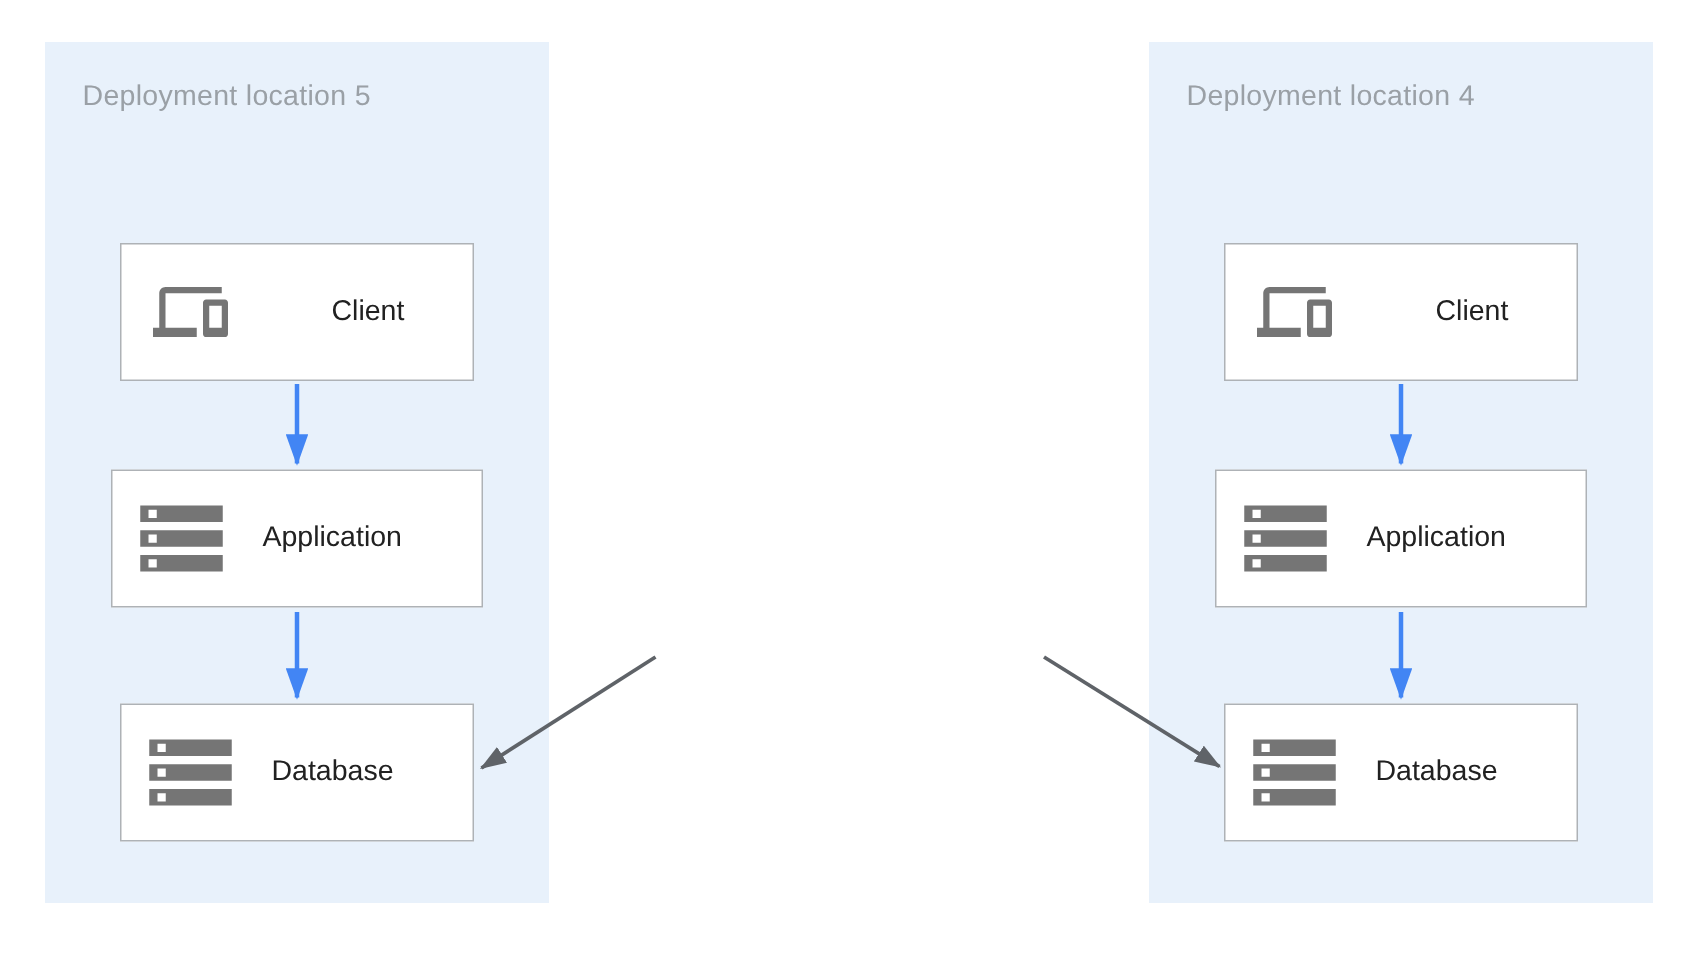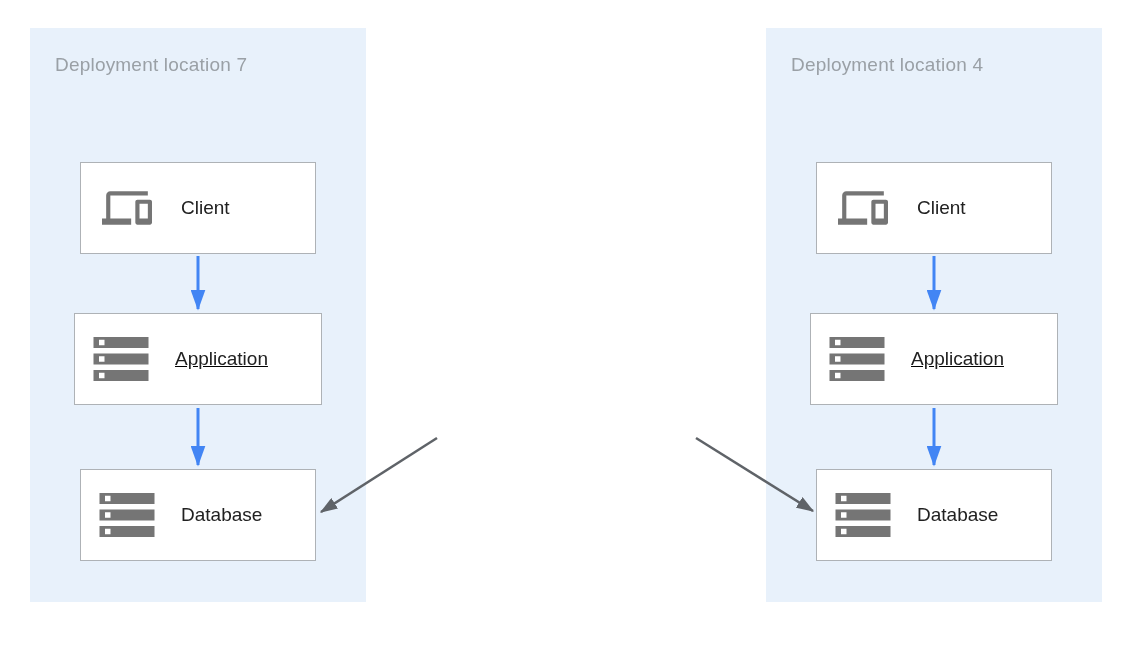--- a/index.html
+++ b/index.html
@@ -38,22 +38,22 @@
     left: 50px;
     width: 236px;
     height: 92px;
     background: #ffffff;
     border: 1px solid var(--box-border, #aeb2b6);
     box-sizing: border-box;
     display: flex;
     align-items: center;
     padding-left: 13px;
   }
-  .node-client { top: 134px; }
-  .node-application { top: 285px; left: 44px; width: 248px; text-decoration: underline; }
+  .node-client { top: 134px; gap: 40px; }
+  .node-application { top: 285px; left: 44px; width: 248px; }
   .node-database { top: 441px; }
   .icon-wrap {
     width: 66px;
     display: flex;
     align-items: center;
     justify-content: center;
     flex: none;
   }
   .icon-wrap svg { display: block; fill: var(--icon, #757575); }
   .node-label {
@@ -82,21 +82,21 @@
   .pointer-line { stroke: var(--annotation-arrow, #5f6368); stroke-width: 2.5; }
   .flow-head { fill: var(--flow-arrow, #4285f4); }
   .pointer-head { fill: var(--annotation-arrow, #5f6368); }
 </style>
 </head>
 <body>
 
 <div class="canvas">
 
   <section class="zone zone-1">
-    <div class="zone-title">Deployment location 7</div>
+    <div class="zone-title">Deployment location 5</div>
 
     <div class="node node-client">
       <span class="icon-wrap">
         <svg width="50" height="50" viewBox="0 0 24 24">
           <path d="M4 6h18V4H4c-1.1 0-2 .9-2 2v11H0v3h14v-3H4V6zm19 2h-6c-.55 0-1 .45-1 1v10c0 .55.45 1 1 1h6c.55 0 1-.45 1-1V9c0-.55-.45-1-1-1zm-1 9h-4v-7h4v7z"></path>
         </svg>
       </span>
       <span class="node-label">Client</span>
     </div>
 

